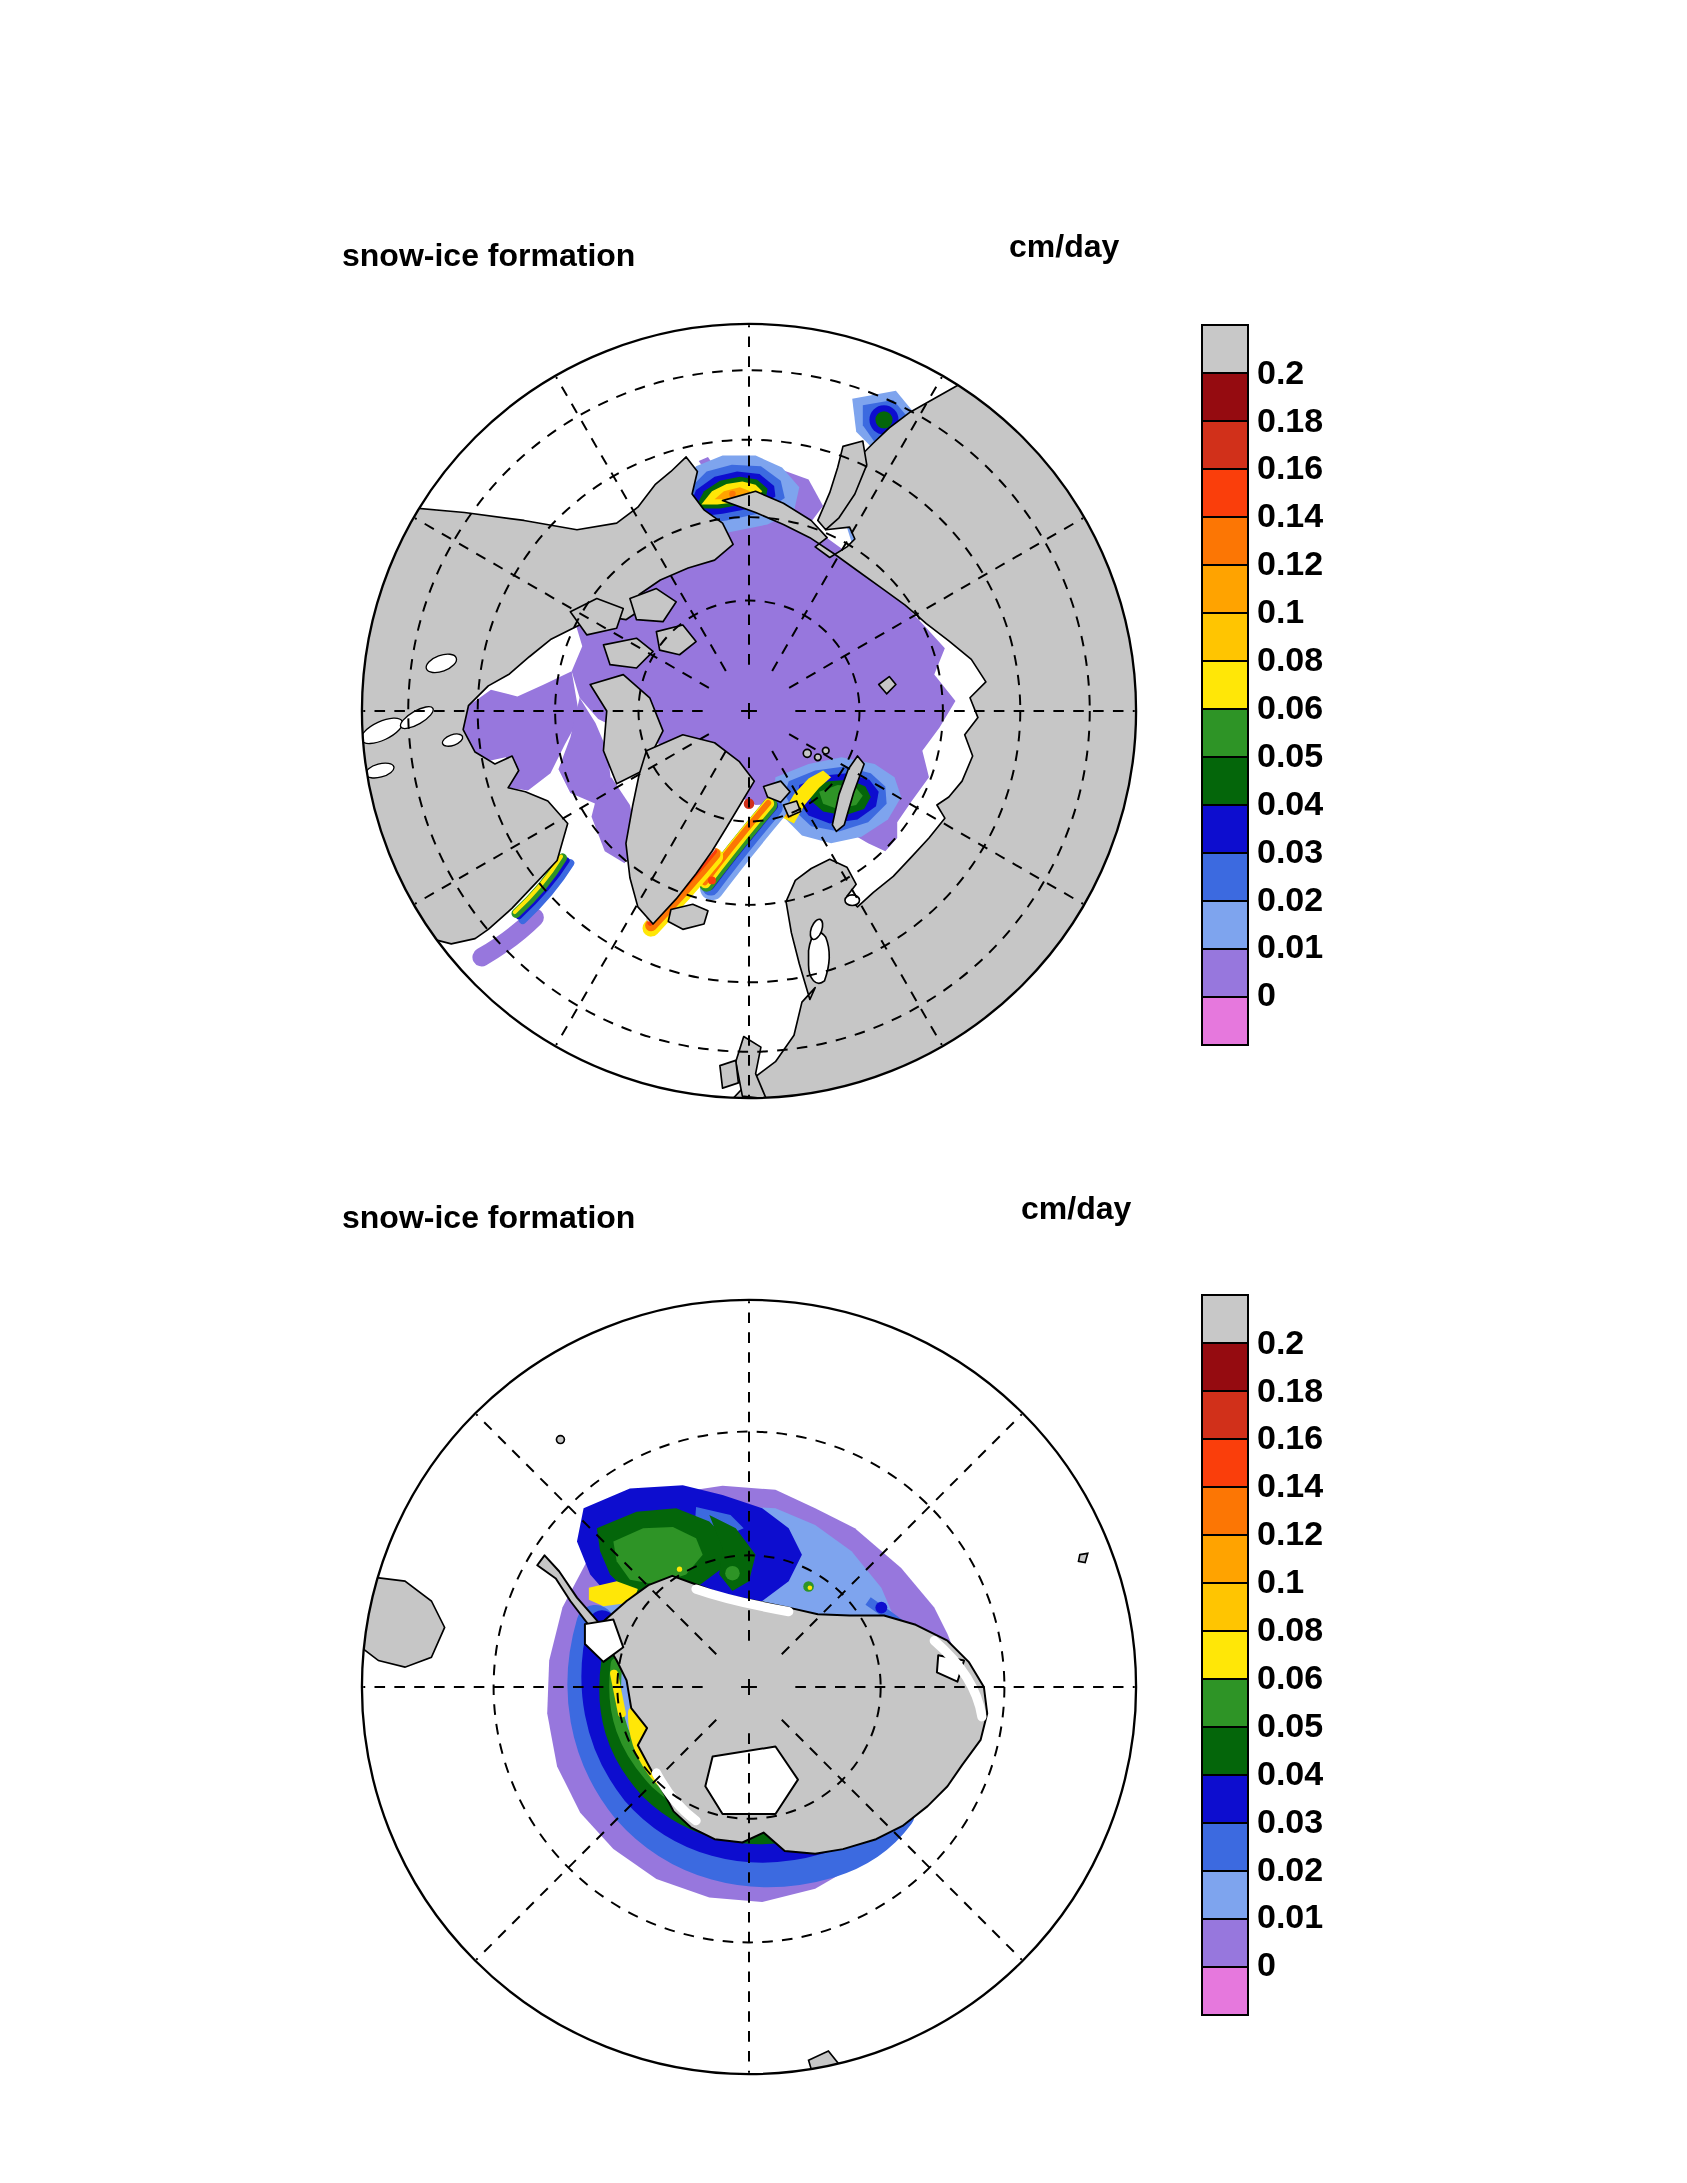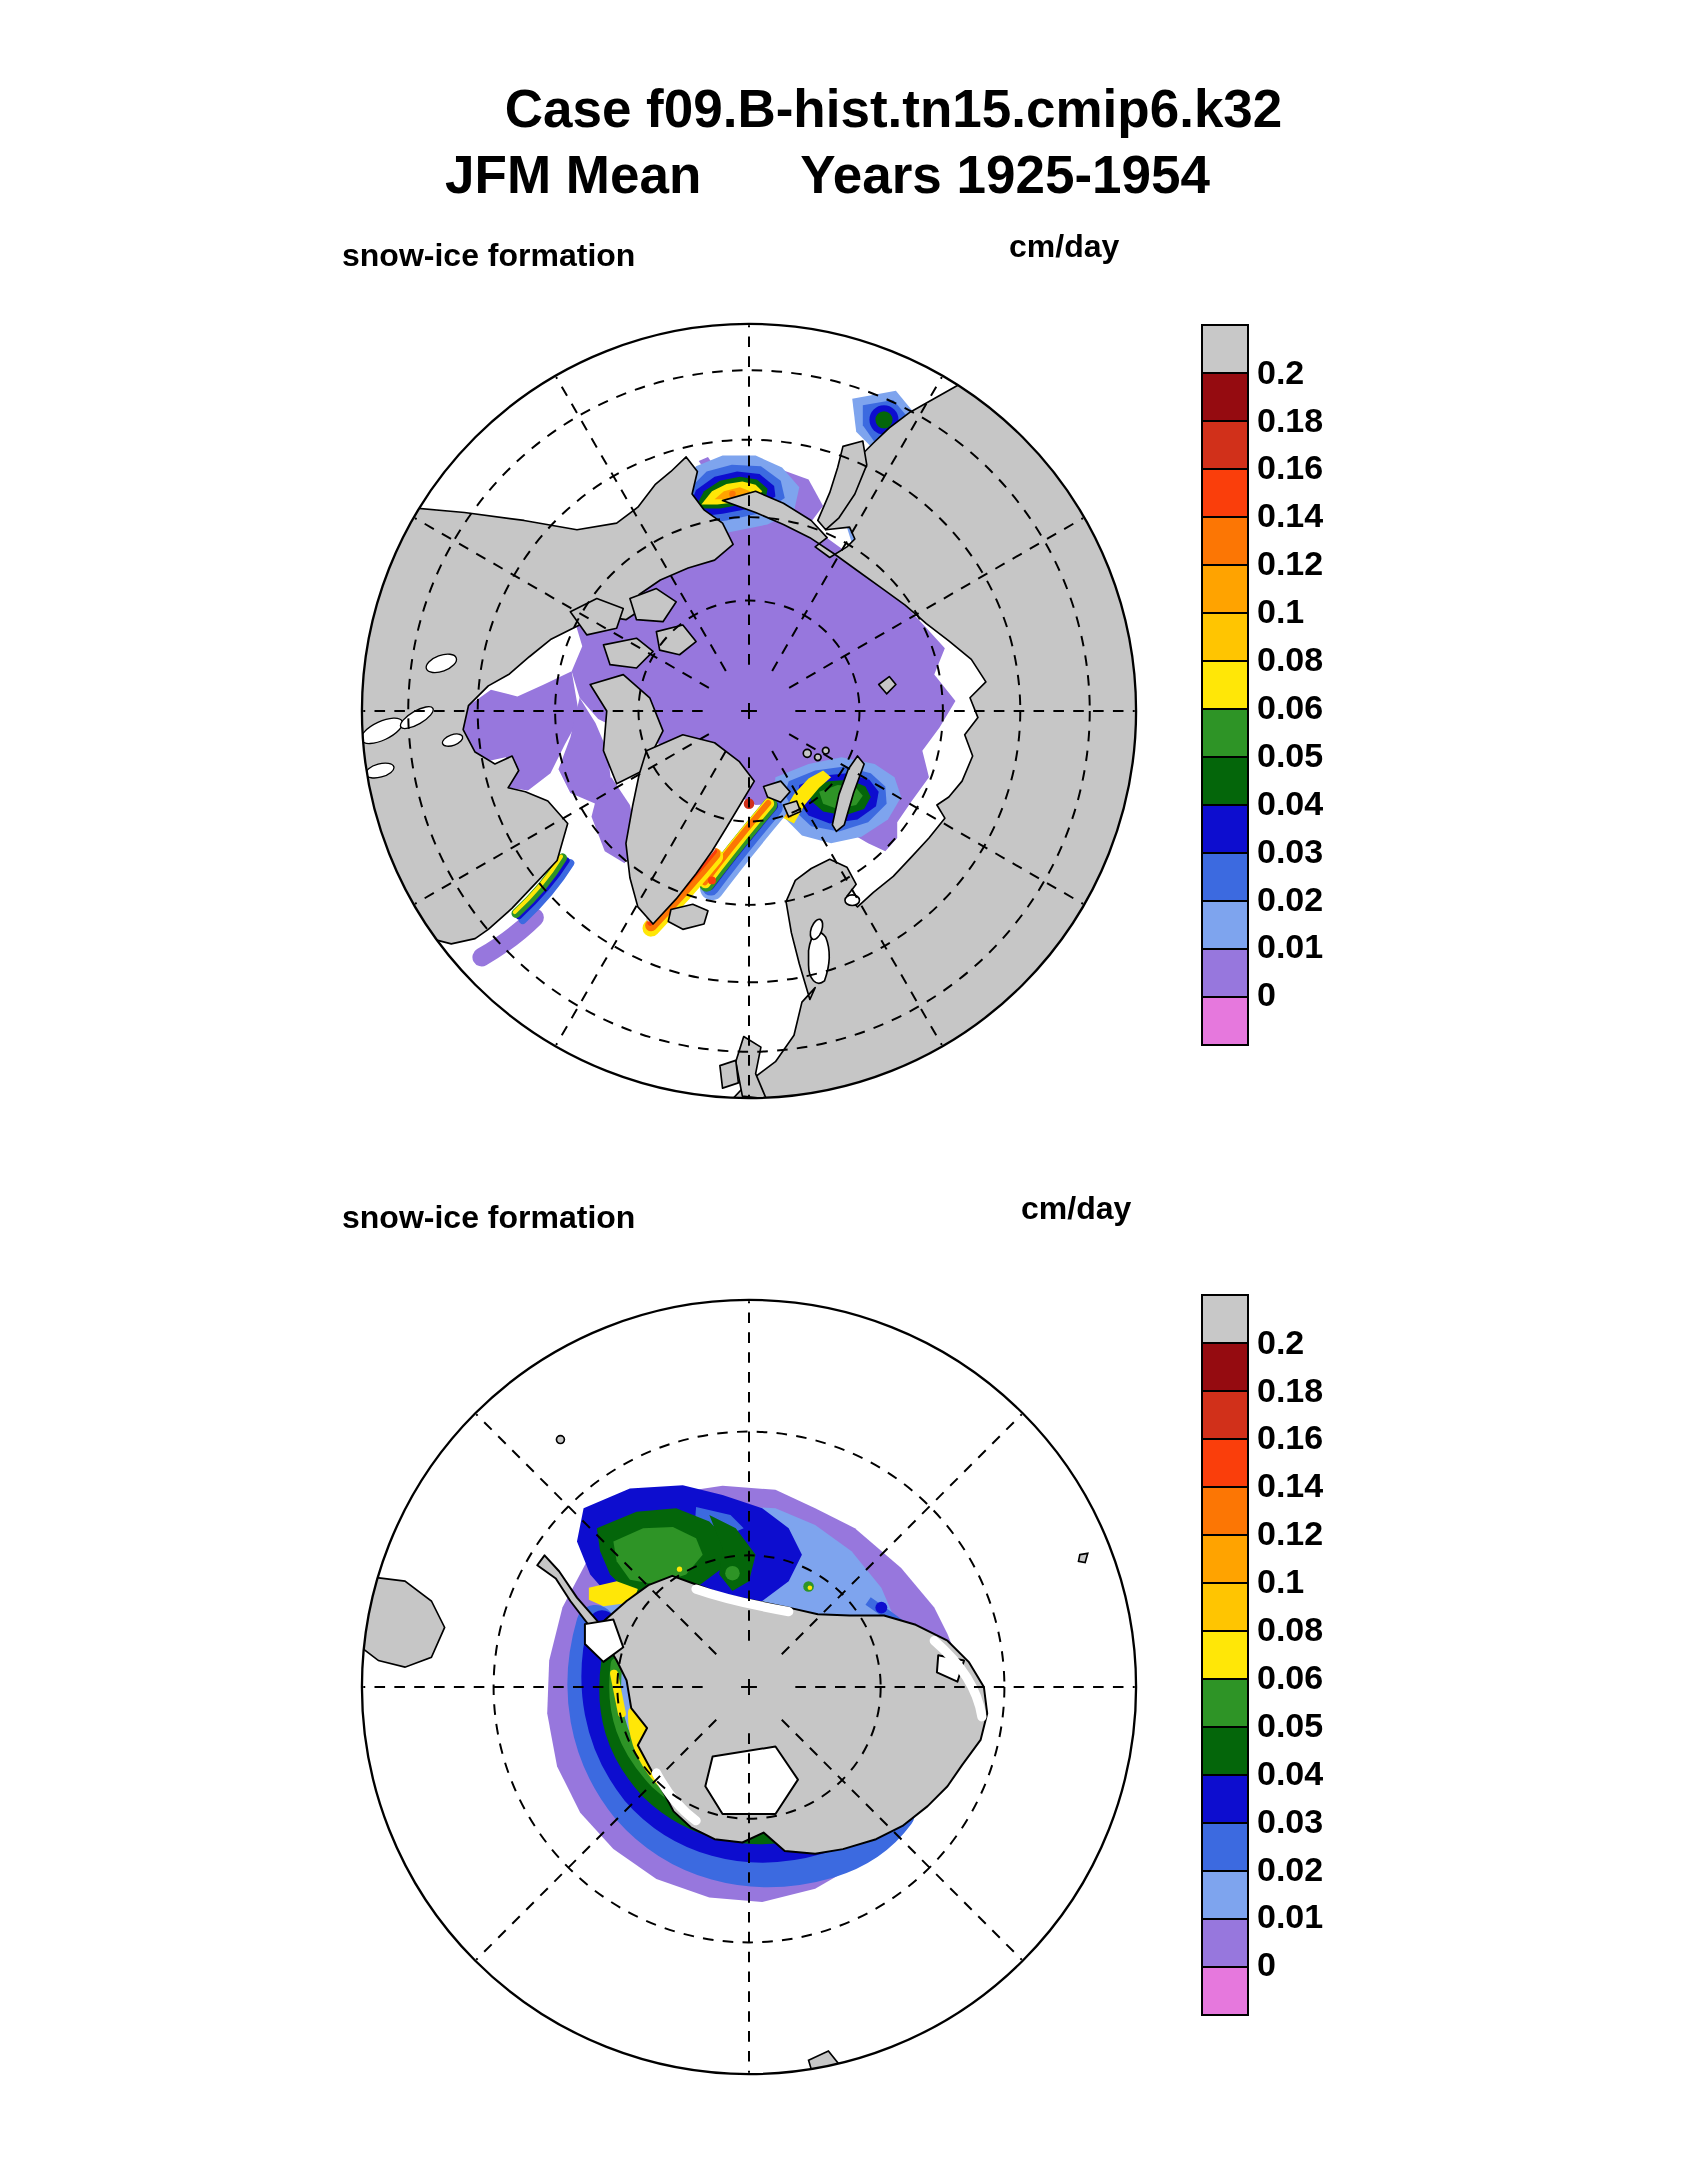--- a/index.html
+++ b/index.html
@@ -18,25 +18,20 @@
   .cbar-labels{position:absolute;width:99px;}
   .cbar-labels span{position:absolute;left:0;width:99px;
         font-size:34px;font-weight:bold;line-height:34px;}
   svg{display:block;}
 </style>
 </head>
 <body>
 
 <div id="page">
 
-  <div class="title-line1">Case f09.B-hist.tn15.cmip6.k32</div>
-  <div class="title-line2">
-    <span>JFM Mean</span>
-    <span>Years 1925-1954</span>
-  </div>
 
   <div class="subtitle" style="left:342px;top:237px;">snow-ice formation</div>
   <div class="units" style="left:1009px;top:228px;">cm/day</div>
 
   <div class="subtitle" style="left:342px;top:1199px;">snow-ice formation</div>
   <div class="units" style="left:1021px;top:1190px;">cm/day</div>
 
   <div class="map-wrap" style="left:352px;top:314px;">
   <svg width="794" height="794" viewBox="0 0 1200 1200">
     <defs>

